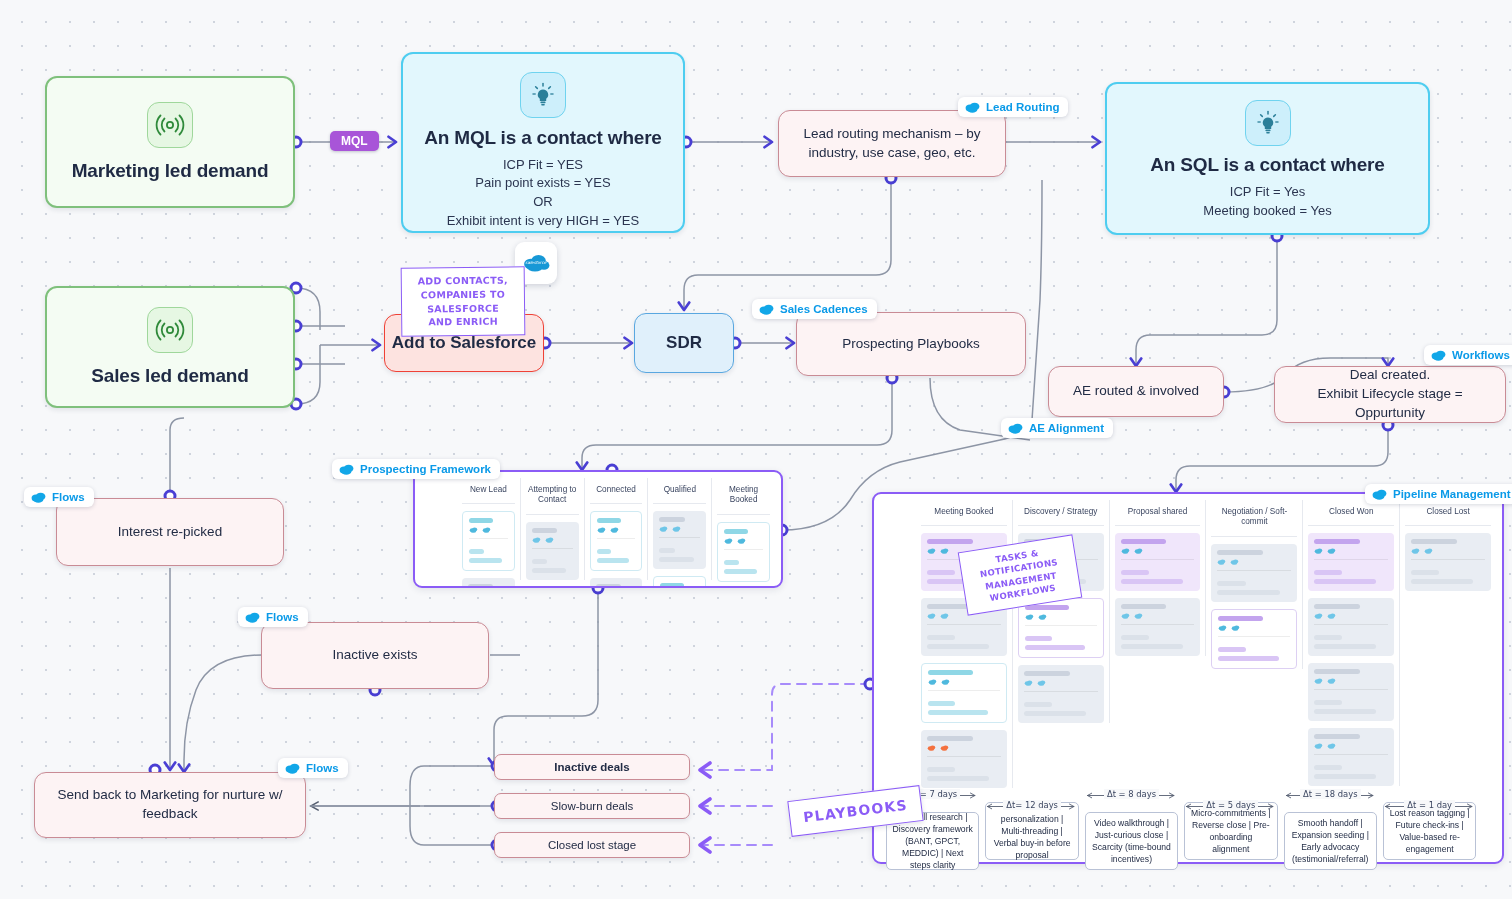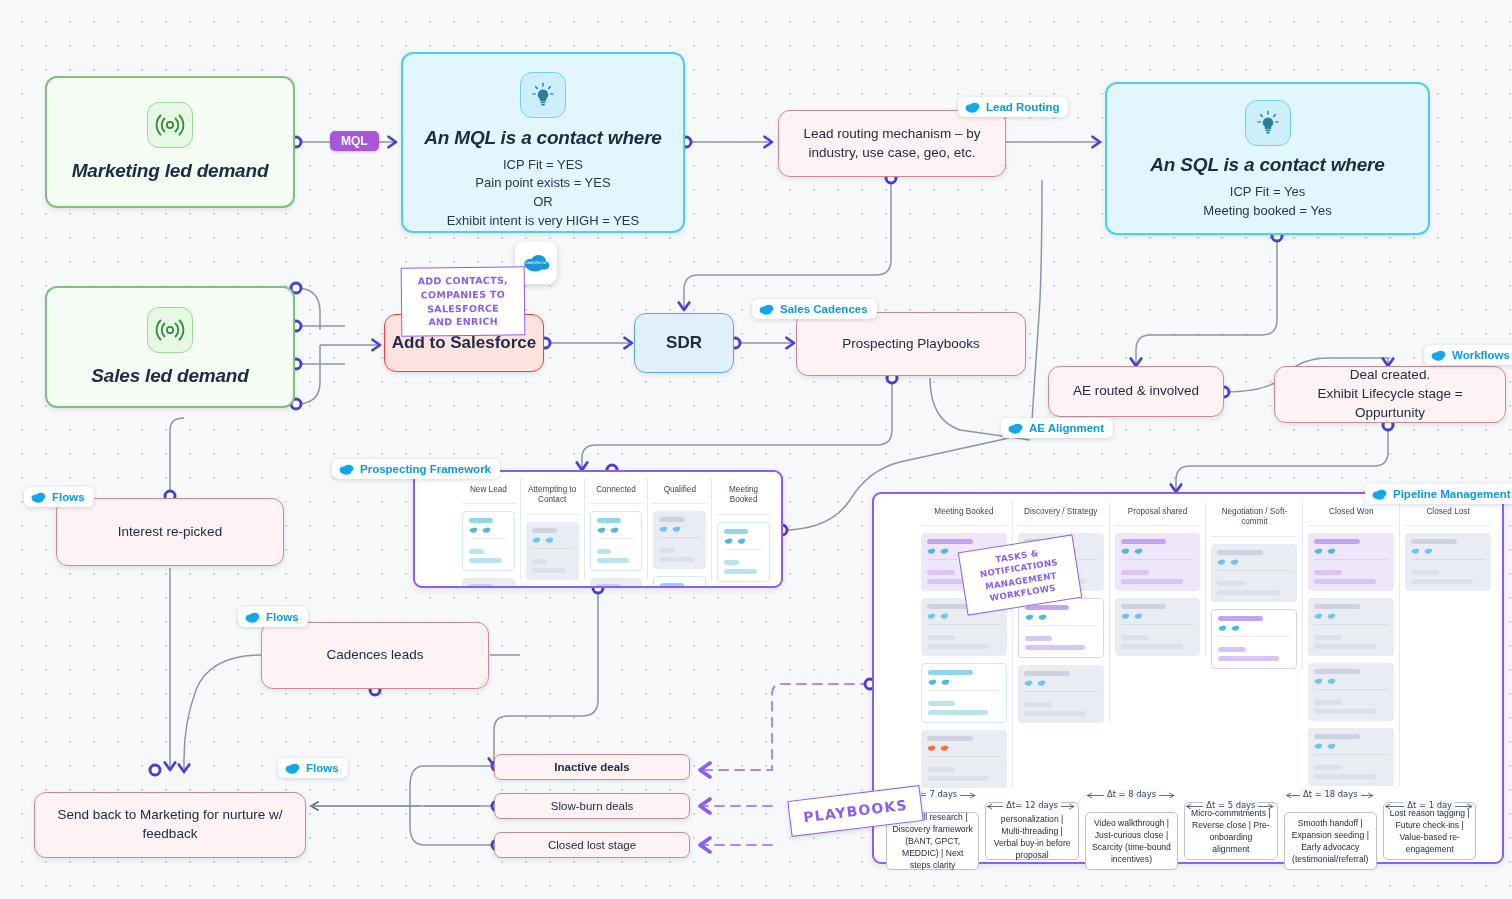--- a/index.html
+++ b/index.html
@@ -37,21 +37,21 @@
   .n-sdr   { background: #e0f0fb; border: 1.6px solid #59a7e0; }
 
   .icon-tile {
     width: 46px; height: 46px; border-radius: 12px;
     display: flex; align-items: center; justify-content: center;
     margin-bottom: 12px;
   }
   .tile-green { background: #e6f7e3; border: 1.5px solid #9fd79b; }
   .tile-blue  { background: #cdeffb; border: 1.5px solid #6fd3ef; }
 
-  .bigtitle { font-size: 19px; font-weight: 700; color: #1f2a44; letter-spacing: -.2px; font-style: italic; }
+  .bigtitle { font-size: 19px; font-weight: 700; color: #1f2a44; letter-spacing: -.2px; }
   .midtitle { font-size: 17px; font-weight: 700; color: #1f2a44; }
   .subtext  { font-size: 13px; color: #2b3550; line-height: 1.45; margin-top: 7px; }
   .plaintext{ font-size: 13.5px; color: #222c45; line-height: 1.4; padding: 0 14px; }
 
   
   .tag {
     position: absolute;
     display: flex; align-items: center; gap: 6px;
     background: #fff; border-radius: 6px;
     padding: 4px 9px 4px 7px;
@@ -443,32 +443,32 @@
   <div class="tag" style="left:24px; top:487px;">
     <svg width="15" height="11" viewBox="0 0 15 11">
         <ellipse cx="5" cy="6" rx="4.4" ry="3.6" fill="#12a7e8"></ellipse>
         <ellipse cx="9.6" cy="4.6" rx="4.8" ry="3.9" fill="#12a7e8"></ellipse>
         <ellipse cx="7.3" cy="7.7" rx="5" ry="3" fill="#12a7e8"></ellipse>
       </svg>
     <span>Flows</span>
   </div>
 
   <div class="node n-pink" style="left:261px; top:622px; width:228px; height:67px;">
-    <div class="plaintext">Cadences leads</div>
+    <div class="plaintext">Inactive exists</div>
   </div>
   <div class="tag" style="left:238px; top:607px;">
     <svg width="15" height="11" viewBox="0 0 15 11">
         <ellipse cx="5" cy="6" rx="4.4" ry="3.6" fill="#12a7e8"></ellipse>
         <ellipse cx="9.6" cy="4.6" rx="4.8" ry="3.9" fill="#12a7e8"></ellipse>
         <ellipse cx="7.3" cy="7.7" rx="5" ry="3" fill="#12a7e8"></ellipse>
       </svg>
     <span>Flows</span>
   </div>
 
-  <div class="node n-pink" style="left:34px; top:772px; width:272px; height:66px;margin-top:20px;">
+  <div class="node n-pink" style="left:34px; top:772px; width:272px; height:66px;">
     <div class="plaintext">Send back to Marketing for nurture w/ feedback</div>
   </div>
   <div class="tag" style="left:278px; top:758px;">
     <svg width="15" height="11" viewBox="0 0 15 11">
         <ellipse cx="5" cy="6" rx="4.4" ry="3.6" fill="#12a7e8"></ellipse>
         <ellipse cx="9.6" cy="4.6" rx="4.8" ry="3.9" fill="#12a7e8"></ellipse>
         <ellipse cx="7.3" cy="7.7" rx="5" ry="3" fill="#12a7e8"></ellipse>
       </svg>
     <span>Flows</span>
   </div>

